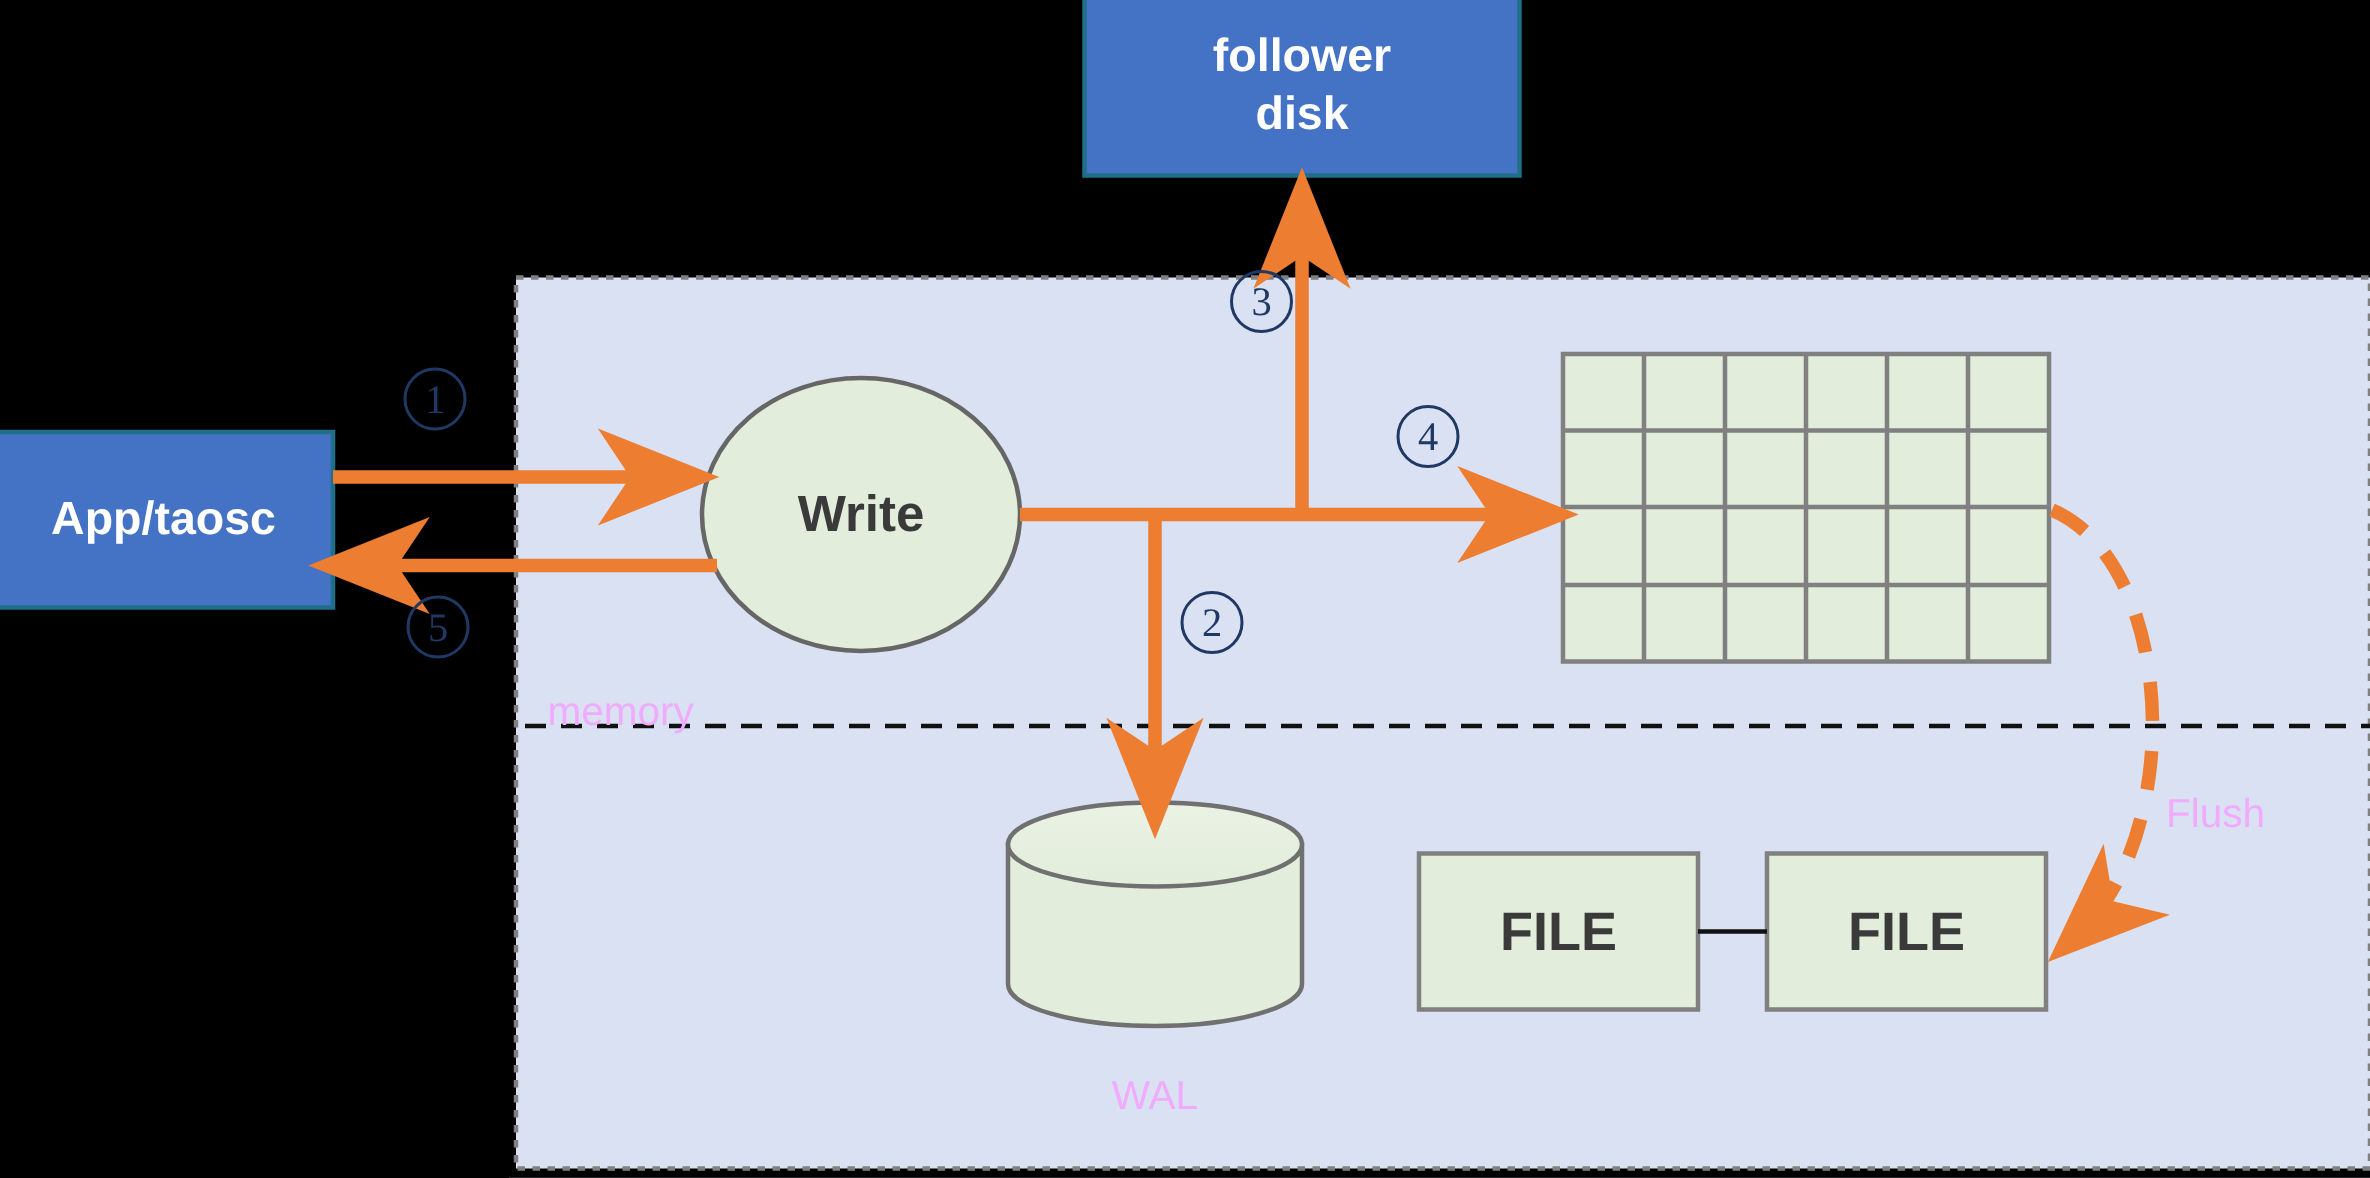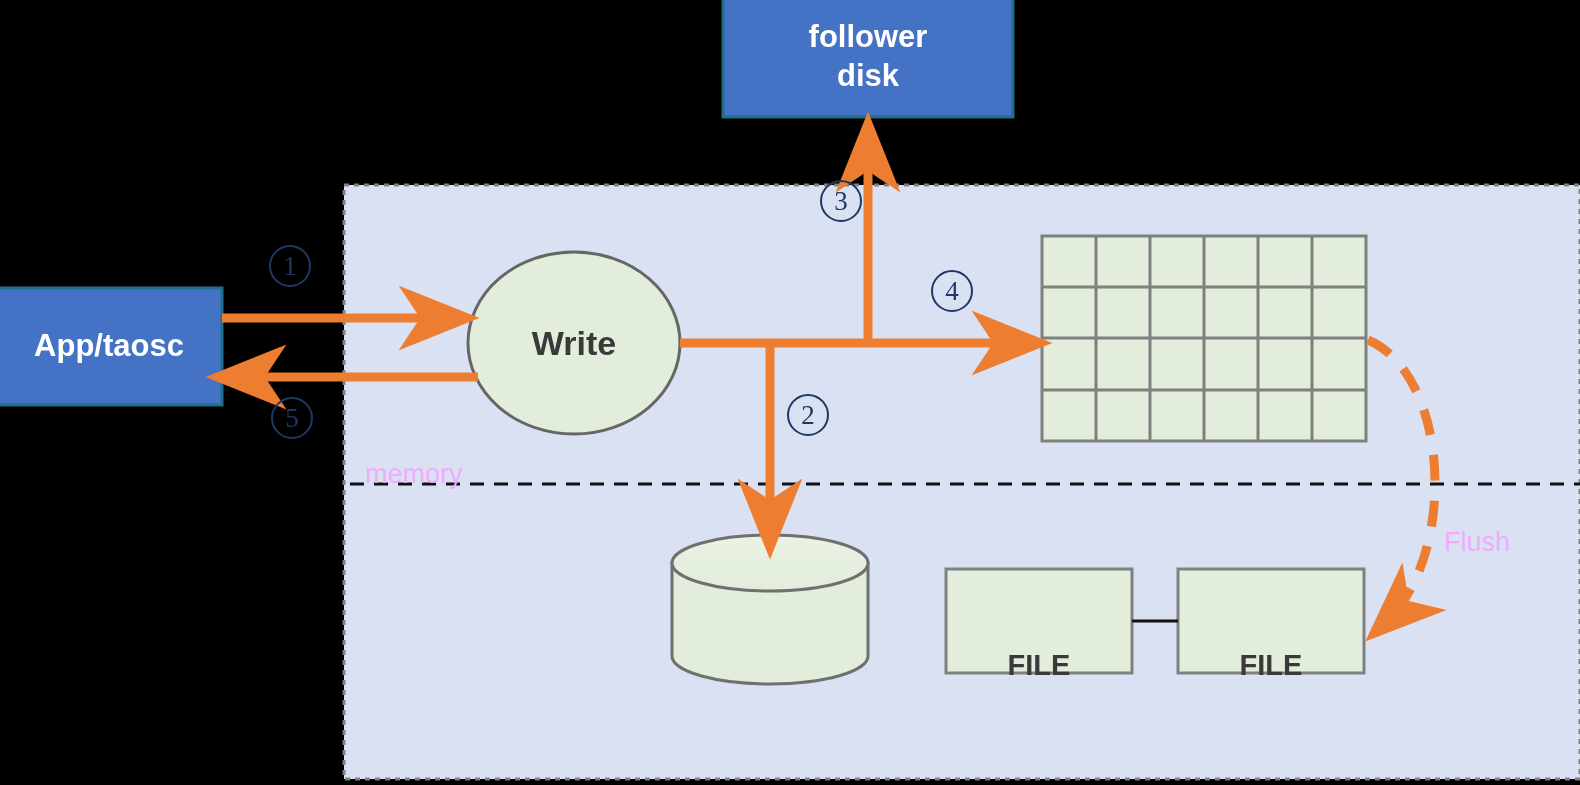--- a/index.html
+++ b/index.html
@@ -36,23 +36,22 @@
     font-weight: bold;
     line-height: 1.25;
   }
   .write-label {
     color: #3a3a3a;
     font-size: 34px;
     font-weight: bold;
   }
   .file-label {
     color: #3a3a3a;
-    font-size: 29px;
+    font-size: 36px;
     font-weight: bold;
-    margin-top: 44px;
   }
   .plain-label {
     color: #f0abfc;
     font-size: 27px;
     font-weight: normal;
     margin-top: 12px;
   }
   .step-badge {
     position: absolute;
     width: 42px;
@@ -138,20 +137,21 @@
     <span>follower</span>
     <span>disk</span>
   </div>
 
   <div class="node-label write-label" style="left:468px; top:252px; width:212px; height:182px;">Write</div>
 
   <div class="node-label file-label" style="left:946px; top:569px; width:186px; height:104px;">FILE</div>
 
   <div class="node-label file-label" style="left:1178px; top:569px; width:186px; height:104px;">FILE</div>
 
+  <div class="node-label plain-label" style="left:672px; top:700px; width:196px; height:36px;">WAL</div>
 
   <div class="node-label plain-label" style="left:365px; top:444px; width:180px; height:36px; justify-content:flex-start;">memory</div>
 
 
   <div class="node-label plain-label" style="left:1444px; top:512px; width:130px; height:36px; justify-content:flex-start;">Flush</div>
 
 
   <div class="step-badge" style="left:269px; top:245px;">
     <span>1</span>
   </div>

